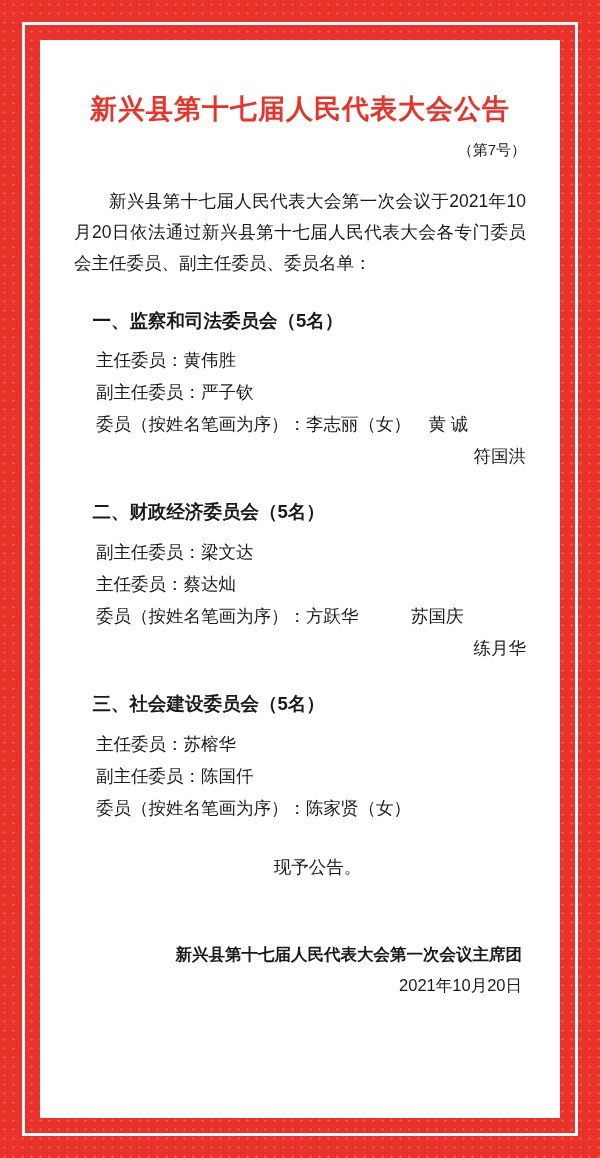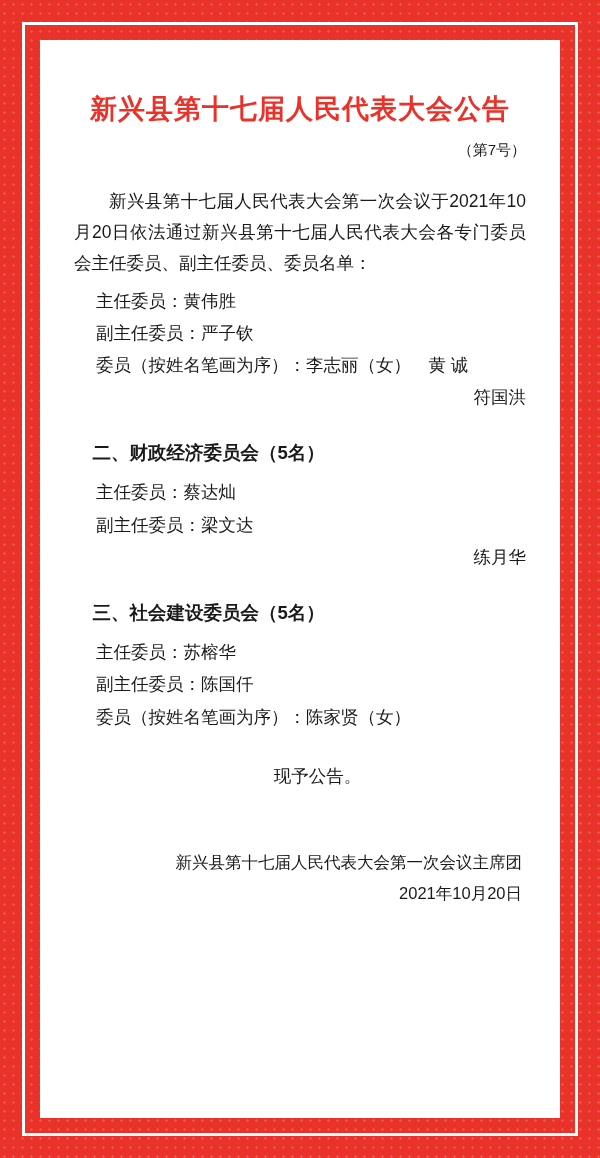--- a/index.html
+++ b/index.html
@@ -109,46 +109,48 @@
     text-align: center;
   }
   .signature {
     margin-top: 56px;
     text-align: right;
     font-size: 16.5px;
     color: #1a1a1a;
     line-height: 1.85;
     padding-right: 4px;
   }
-  .sig-org { font-weight: normal; }
+  .sig-org { font-weight: bold; }
   .sig-date { }
 </style>
 </head>
 <body>
 
 <div class="bg-texture"></div>
 
 <div class="outer-frame"></div>
 
 <div class="inner-frame">
   <div class="page">
 
     <div class="doc-title">新兴县第十七届人民代表大会公告</div>
     <div class="doc-number">（第7号）</div>
 
     <p class="para indent">新兴县第十七届人民代表大会第一次会议于2021年10月20日依法通过新兴县第十七届人民代表大会各专门委员会主任委员、副主任委员、委员名单：</p>
 
+    <div class="section-head">一、监察和司法委员会（5名）</div>
     <div class="entry">主任委员：黄伟胜</div>
     <div class="entry">副主任委员：严子钦</div>
     <div class="entry">委员（按姓名笔画为序）：李志丽（女）　黄 诚</div>
     <div class="entry-cont">符国洪</div>
 
     <div class="section-head">二、财政经济委员会（5名）</div>
+    <div class="entry">副主任委员：梁文达</div>
     <div class="entry">主任委员：蔡达灿</div>
-    <div class="entry">副主任委员：梁文达</div>
+    <div class="entry">委员（按姓名笔画为序）：方跃华　　　苏国庆</div>
     <div class="entry-cont">练月华</div>
 
     <div class="section-head">三、社会建设委员会（5名）</div>
     <div class="entry">主任委员：苏榕华</div>
     <div class="entry">副主任委员：陈国仟</div>
     <div class="entry">委员（按姓名笔画为序）：陈家贤（女）</div>
 
     <div class="closing">现予公告。</div>
 
     <div class="signature">

